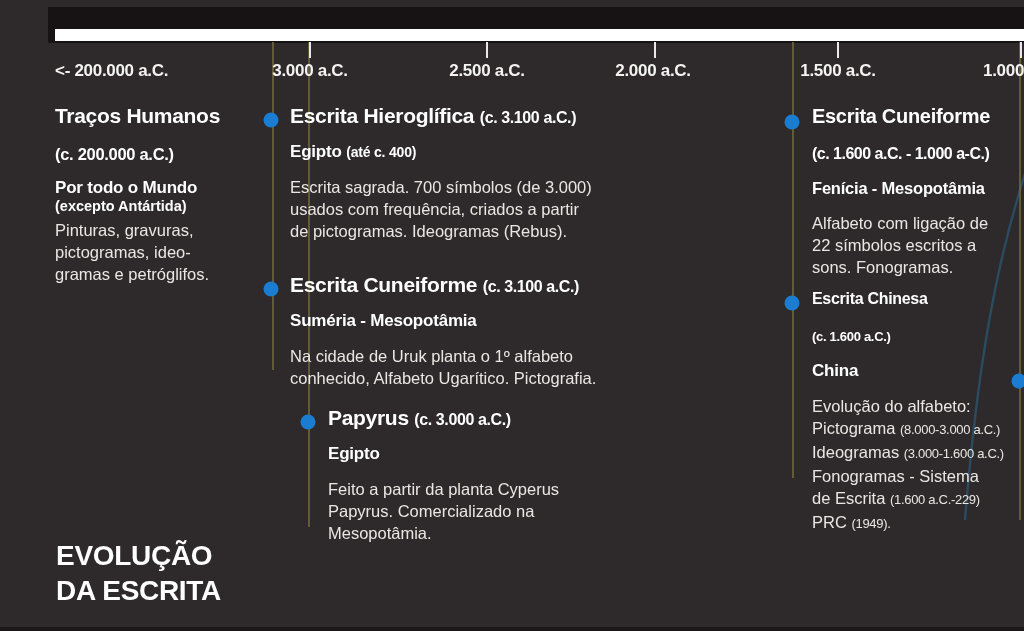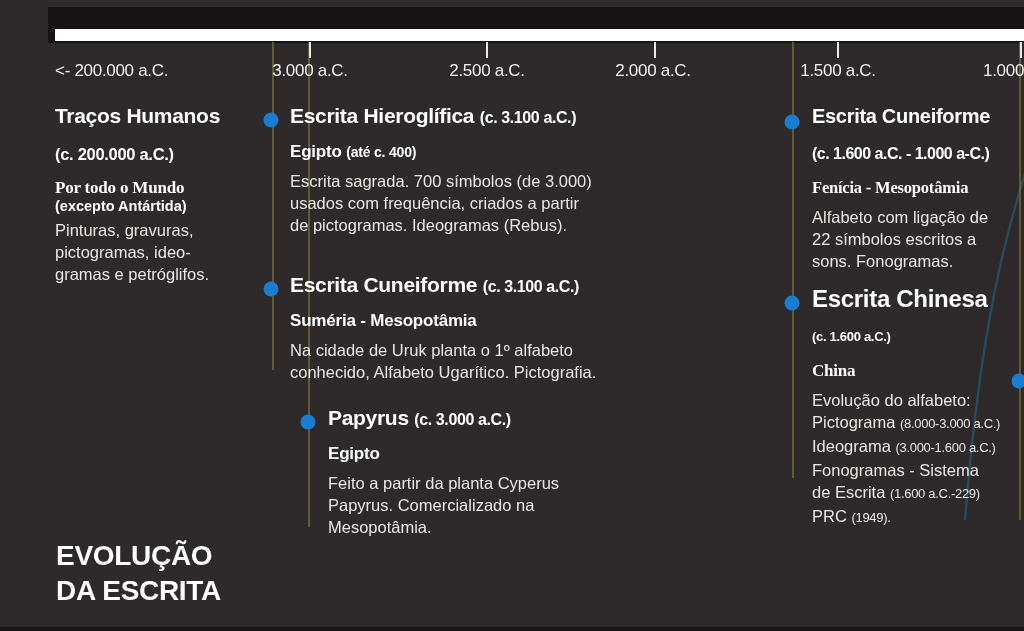--- a/index.html
+++ b/index.html
@@ -8,40 +8,40 @@
     background:#2e2a2b;
     font-family:"Liberation Sans", sans-serif;
     -webkit-font-smoothing:antialiased;
   }
   
   .top-band{position:absolute;left:48px;top:7px;width:976px;height:36px;background:#171314;}
   .tl-bar{position:absolute;left:55px;top:29px;width:969px;height:12px;background:#ffffff;}
   .tick{position:absolute;top:42px;width:2px;height:16px;background:#e9e9e9;z-index:4;}
   .gline{position:absolute;top:42px;width:2px;background:#6f693a;opacity:.8;z-index:2;}
   .tl-label{
-    position:absolute;top:61px;height:20px;color:#f4f3f2;font-weight:normal;
+    position:absolute;top:61px;height:20px;color:#f4f3f2;font-weight:bold;
     font-size:17px;letter-spacing:-0.3px;white-space:nowrap;z-index:5;
   }
   .centered{text-align:center;transform:translateX(-50%);}
   
   .dot{position:absolute;width:15px;height:15px;border-radius:50%;background:#1b7dd2;z-index:6;transform:translate(-50%,-50%);}
   
   .curve-svg{position:absolute;left:0;top:0;z-index:1;}
   
   .block{position:absolute;z-index:5;color:#ffffff;}
   .h1{font-weight:bold;font-size:21px;line-height:24px;letter-spacing:-0.3px;color:#ffffff;white-space:nowrap;}
   .h1 .hdate{font-size:16px;letter-spacing:-0.4px;}
   .h1b{font-weight:bold;font-size:16.5px;line-height:20px;letter-spacing:-0.3px;color:#ffffff;white-space:nowrap;margin-top:16px;}
   .sub{font-weight:bold;font-size:17px;line-height:20px;letter-spacing:-0.2px;color:#ffffff;white-space:nowrap;}
   .sub .subsmall{font-size:14px;}
   .sub2{font-weight:bold;font-size:14.5px;line-height:17px;color:#ffffff;white-space:nowrap;}
   .body{font-size:16.5px;line-height:22px;color:#e9e7e4;font-weight:normal;}
   .body .line{white-space:nowrap;}
   .body .small{font-size:13px;letter-spacing:-0.3px;}
-  .mt14{margin-top:14px;font-family:Liberation Serif, serif;} .mt12{margin-top:12px;} .mt4{margin-top:4px;} .mt2{margin-top:8px;}
+  .mt14{margin-top:14px;} .mt12{margin-top:12px;} .mt4{margin-top:4px;} .mt2{margin-top:14px;}
   
   .footer-title{
     position:absolute;left:56px;top:538px;z-index:5;color:#ffffff;font-weight:bold;
     font-size:28px;line-height:35px;letter-spacing:-0.3px;white-space:nowrap;
   }
   .bottom-strip{position:absolute;left:0;top:627px;width:1024px;height:4px;background:#1a1718;}
 </style>
 </head>
 <body>
 
@@ -125,27 +125,27 @@
     <div class="h1b" style="font-size:16px;letter-spacing:-0.5px;">(c. 1.600 a.C. - 1.000 a-C.)</div>
     <div class="sub mt14" style="font-size:16.5px;">Fenícia - Mesopotâmia</div>
     <div class="body mt2">
       <div class="line">Alfabeto com ligação de</div>
       <div class="line">22 símbolos escritos a</div>
       <div class="line">sons. Fonogramas.</div>
     </div>
   </div>
 
   <div class="block" style="left:812px;top:287px;width:212px;">
-    <div class="h1" style="font-size:24px;">Escrita Chinesa</div>
+    <div class="h1" style="font-size:16px;">Escrita Chinesa</div>
     <div class="h1b" style="font-size:13px;">(c. 1.600 a.C.)</div>
     <div class="sub mt14">China</div>
     <div class="body mt2">
       <div class="line"><span>Evolução do alfabeto:</span></div>
       <div class="line"><span>Pictograma</span> <span class="small">(8.000-3.000 a.C.)</span></div>
-      <div class="line"><span>Ideograma</span> <span class="small">(3.000-1.600 a.C.)</span></div>
+      <div class="line"><span>Ideogramas</span> <span class="small">(3.000-1.600 a.C.)</span></div>
       <div class="line"><span>Fonogramas - Sistema</span></div>
       <div class="line"><span>de Escrita</span> <span class="small">(1.600 a.C.-229)</span></div>
       <div class="line"><span>PRC</span> <span class="small">(1949).</span></div>
     </div>
   </div>
 
   <div class="footer-title">
     <div>EVOLUÇÃO</div>
     <div>DA ESCRITA</div>
   </div>

